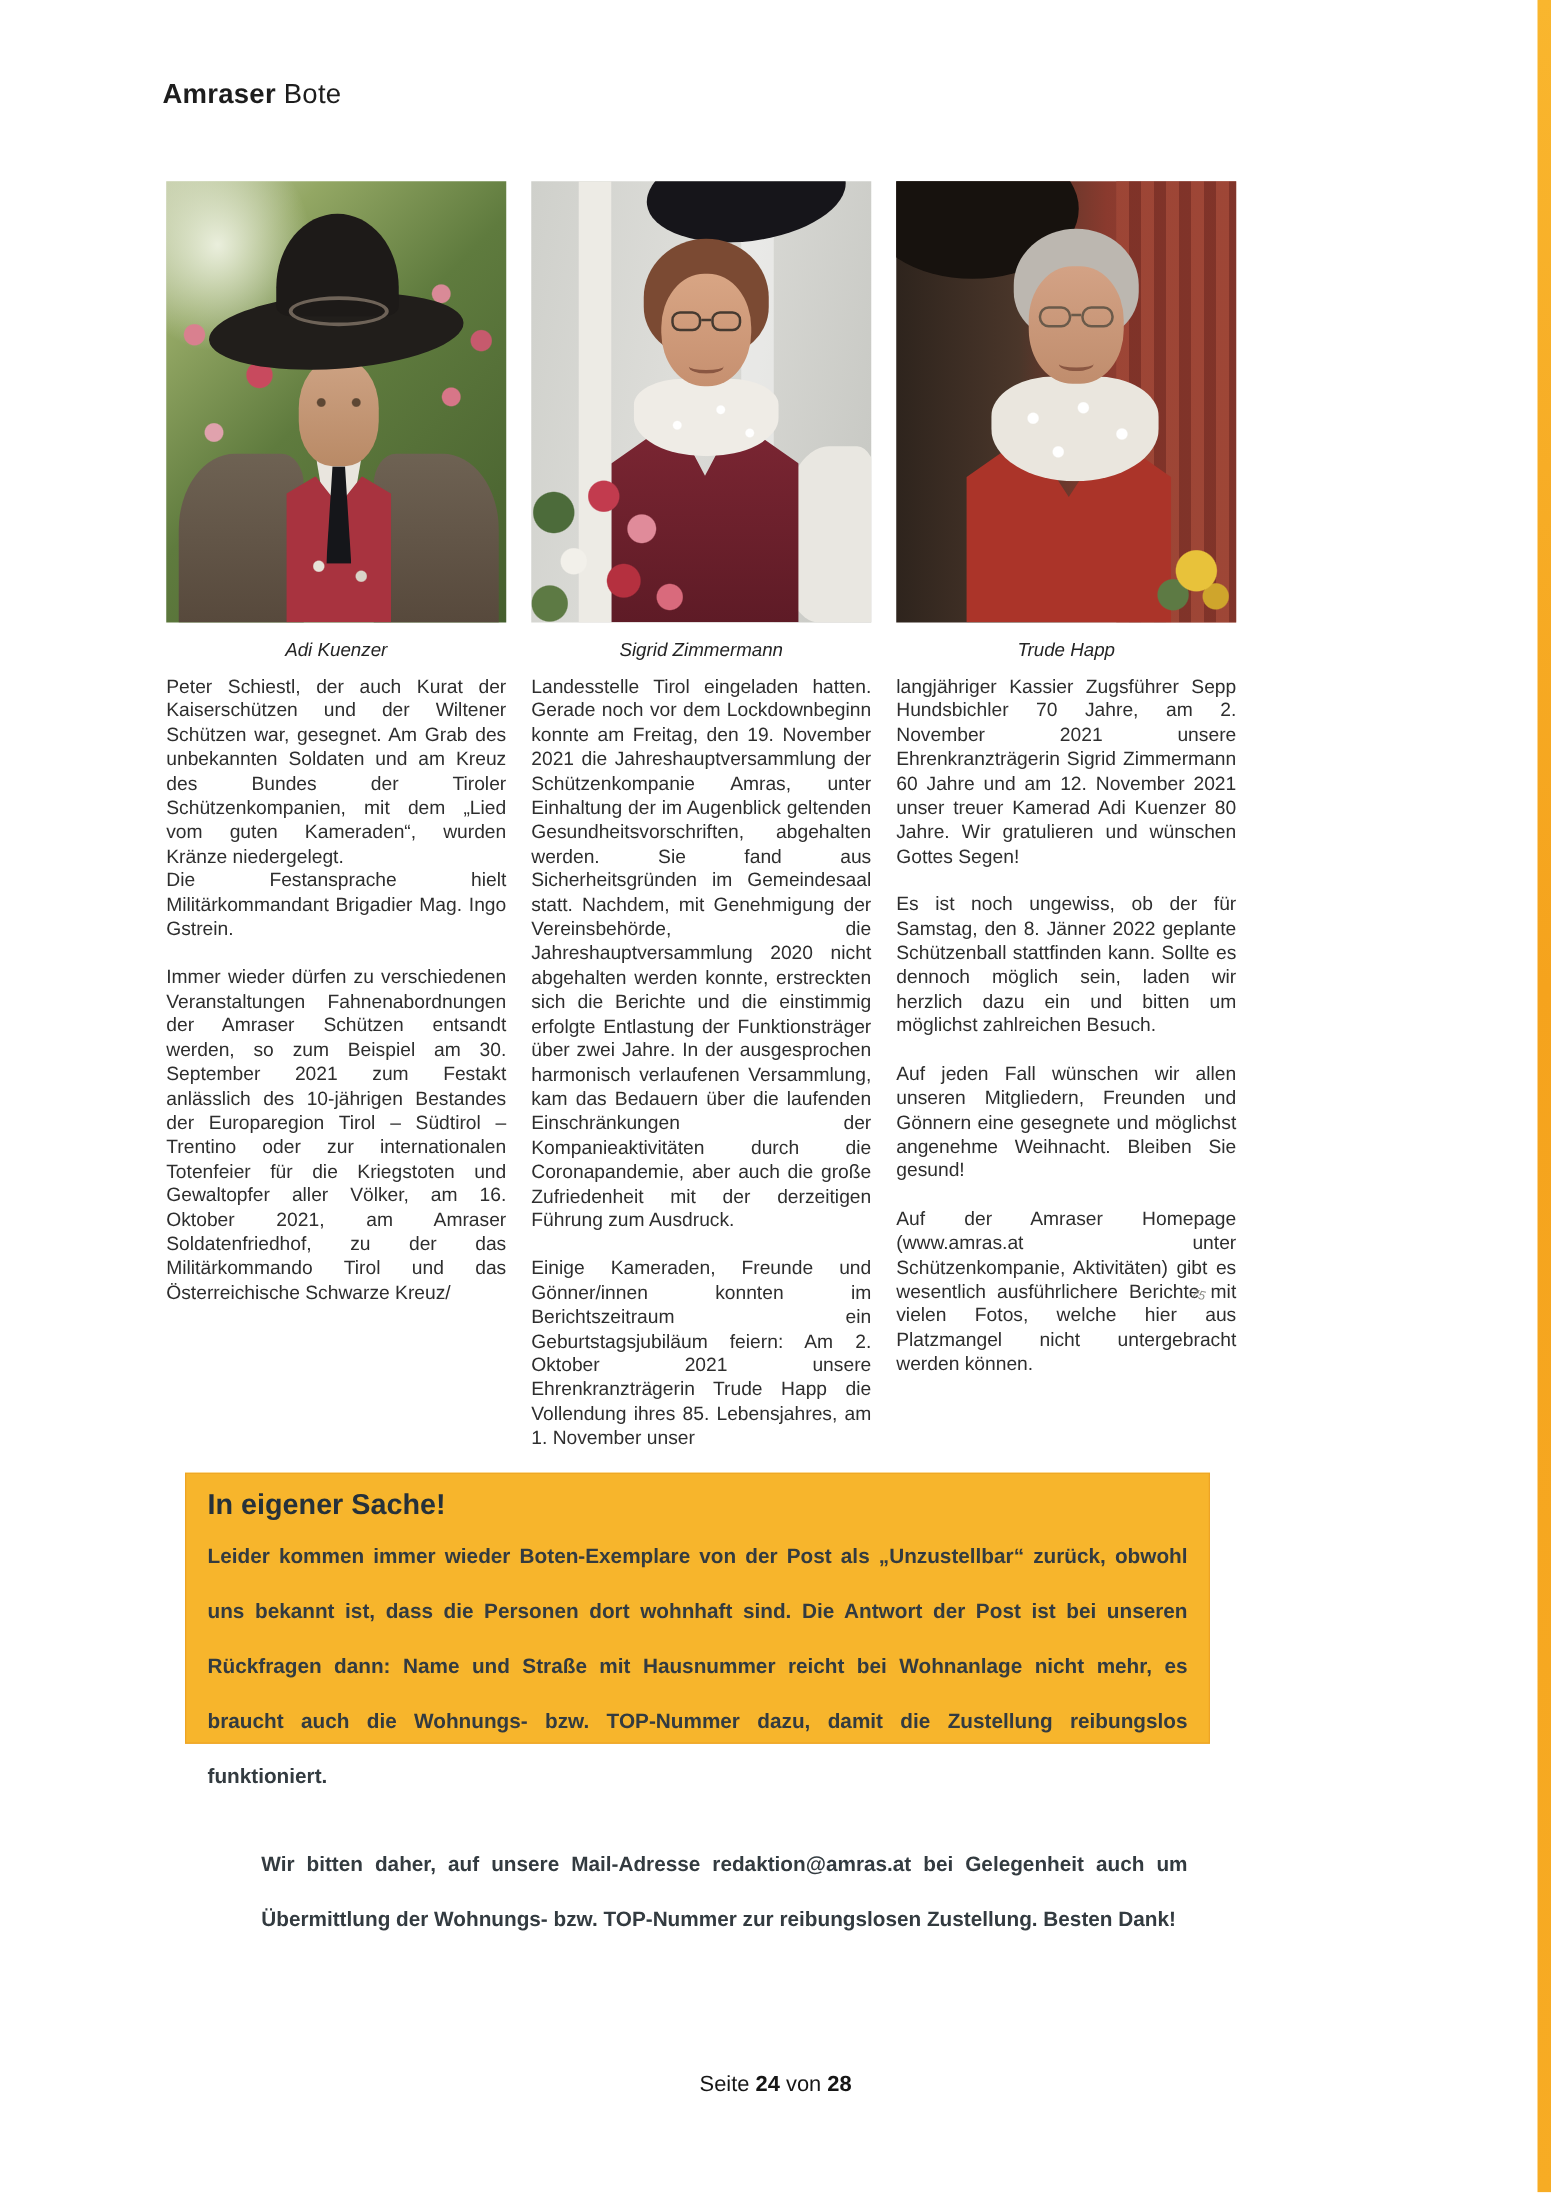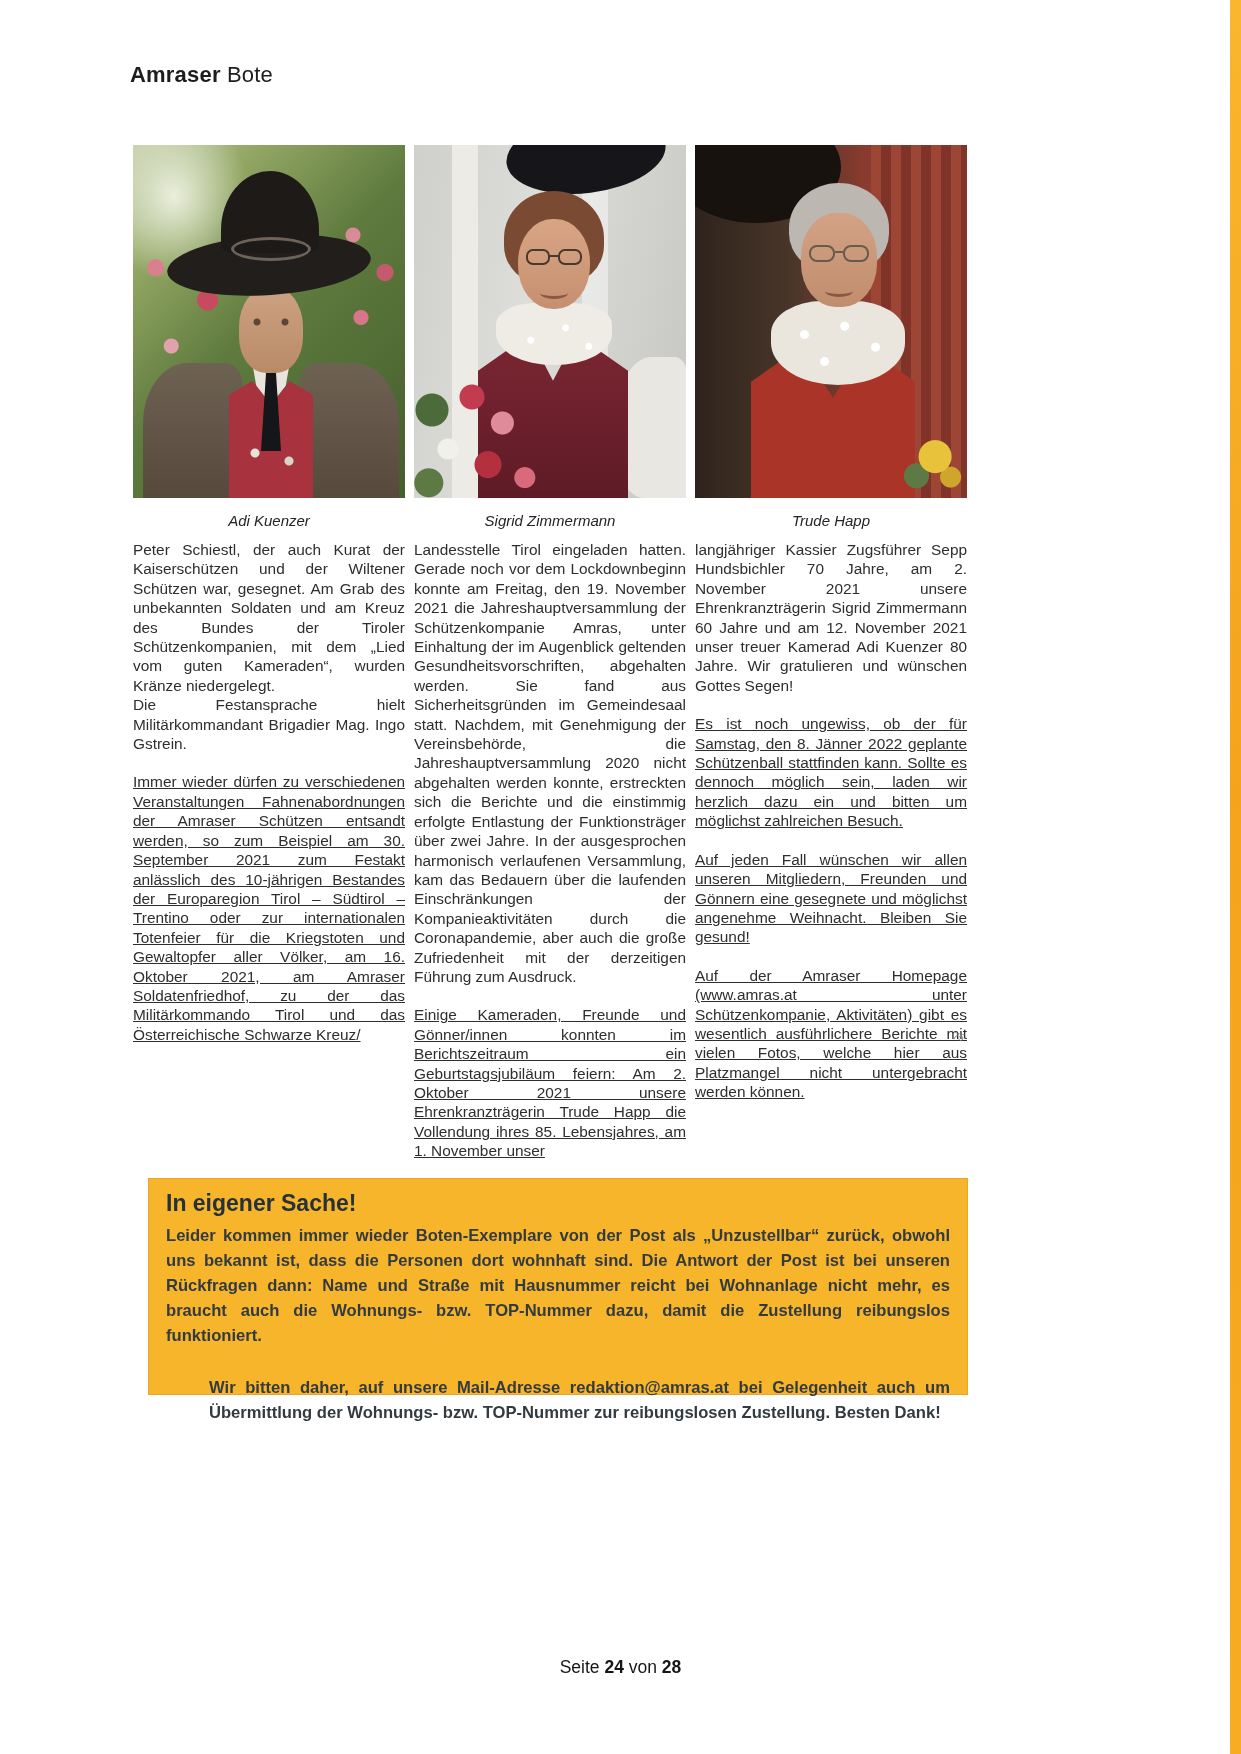--- a/index.html
+++ b/index.html
@@ -17,56 +17,56 @@
     background:linear-gradient(180deg,#f9b62e 0%,#f5a31d 45%,#f7ac24 100%);
   }
   .masthead{
     position:absolute;left:130px;top:62px;
     font-size:22px;letter-spacing:.2px;color:#1d1d1d;text-align:right;
   }
   .masthead .bold{font-weight:bold;}
   
   .content{
     position:absolute;left:133px;top:145px;width:848px;
-    display:flex;gap:9px;
+    display:flex;gap:20px;
   }
   .col{width:272px;}
   .photo{
     position:relative;width:272px;height:353px;overflow:hidden;
     background:#888;
   }
   .photo div{position:absolute;}
   .caption{
     text-align:center;font-style:italic;font-size:15px;color:#242424;
     margin:14px 0 11px 0;
   }
   .para{
     margin:0;font-size:15.4px;line-height:19.4px;
     text-align:justify;color:#2e2e2e;
   }
-  .para.gap{margin-top:19px;text-decoration:underline;}
+  .para.gap{margin-top:19px;}
   
   .stray{
     position:absolute;left:953px;top:1031px;
     font-size:10px;font-style:italic;color:#8a8a84;transform:rotate(12deg);
   }
   
   .notice{
     position:absolute;left:148px;top:1178px;width:820px;height:217px;
     background:#f7b52c;
     box-sizing:border-box;
     padding:10px 18px 12px 18px;
     box-shadow:0 0 0 1px #eda424 inset;
   }
   .notice-title{
     font-weight:bold;font-size:23px;color:#26313a;
     margin:2px 0 6px 0;
   }
   .notice-para{
-    margin:0;font-weight:bold;font-size:16.6px;line-height:25px;
+    margin:0;font-weight:bold;font-size:16.6px;line-height:44px;
     text-align:justify;color:#333b40;
   }
   .notice-para.gap{margin-top:27px;margin-left:43px;}
   
   .footer{
     position:absolute;left:0;top:1657px;width:1241px;
     text-align:center;font-size:17.5px;color:#161616;
   }
   .footer .bold{font-weight:bold;}
 

